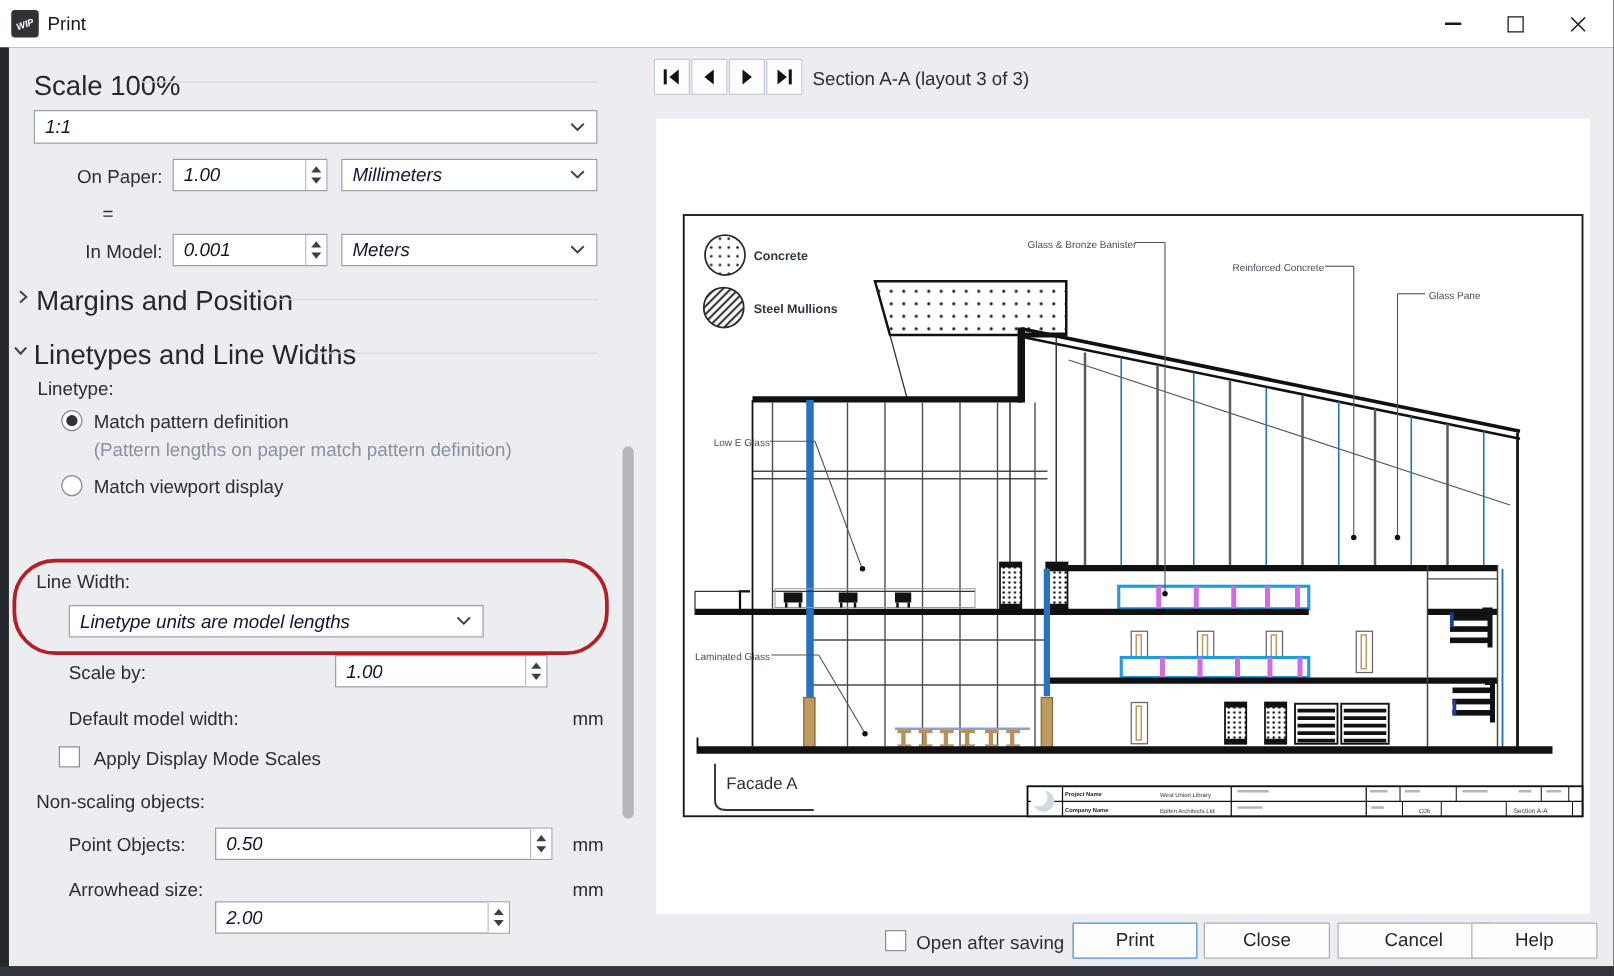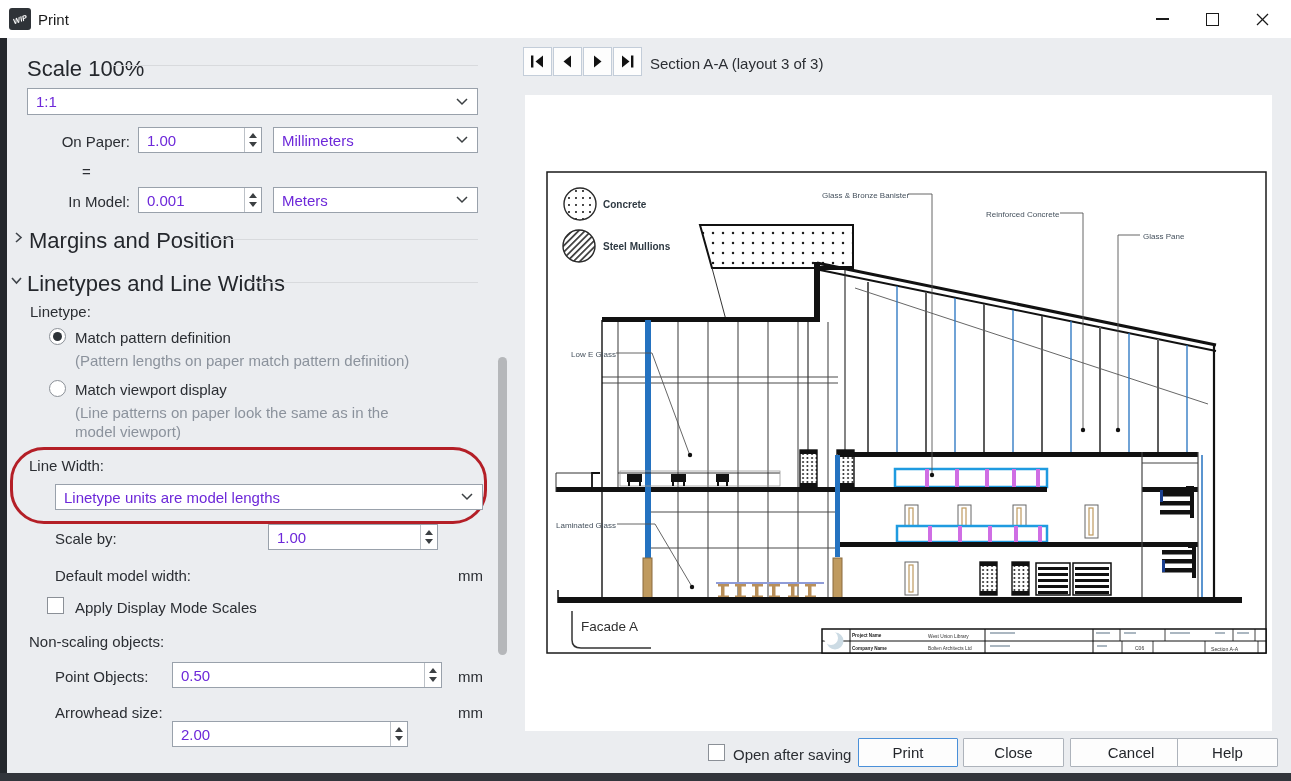--- a/index.html
+++ b/index.html
@@ -14,21 +14,21 @@
   .body-bg{left:7px;top:38px;width:1284px;height:735px;background:#ebedf0;}
   .edge-left{left:0;top:38px;width:7px;height:743px;background:#24272c;}
   .edge-bottom{left:0;top:773px;width:1291px;height:8px;background:#32353b;}
   .lbl{font-size:15px;color:#2b2e33;white-space:nowrap;}
   .lbl-r{text-align:right;}
   .hint{font-size:15px;color:#8b929c;white-space:nowrap;}
   .hint-wrap{white-space:normal;line-height:19px;}
   .sec-head{font-size:22px;color:#24272c;white-space:nowrap;}
   .rule{height:1px;background:#d8dadd;}
   .textbox{background:#fff;border:1px solid #99a1ab;box-sizing:border-box;display:flex;align-items:center;}
-  .tb-val{font-size:15px;color:#6d28d9;padding-left:8px;white-space:nowrap;overflow:hidden;}
+  .tb-val{font-size:15px;color:#0f172a;padding-left:8px;white-space:nowrap;overflow:hidden;font-style:italic;}
   .spin{position:absolute;right:0;top:0;bottom:0;width:16px;border-left:1px solid #bcc1c7;background:#fff;display:flex;flex-direction:column;align-items:center;justify-content:space-evenly;}
   .sp-up{width:0;height:0;border-left:4px solid transparent;border-right:4px solid transparent;border-bottom:5px solid #3c4043;}
   .sp-dn{width:0;height:0;border-left:4px solid transparent;border-right:4px solid transparent;border-top:5px solid #3c4043;}
   .chev{position:absolute;right:9px;top:50%;margin-top:-4px;}
   .radio{width:17px;height:17px;border-radius:50%;background:#fff;border:1px solid #8b9097;box-sizing:border-box;display:flex;align-items:center;justify-content:center;}
   .radio.sel::after{content:"";width:9px;height:9px;border-radius:50%;background:#2e3338;}
   .checkbox{width:17px;height:17px;background:#fff;border:1px solid #8b9097;box-sizing:border-box;}
   .red-annot{border:3px solid #b41f27;border-radius:34px;pointer-events:none;}
   .scroll-thumb{width:9px;border-radius:4.5px;background:#b5b7ba;}
   .nav-btn{width:29px;height:29px;background:#fdfdfd;border:1px solid #c3cdd9;box-sizing:border-box;display:flex;align-items:center;justify-content:center;}
@@ -122,25 +122,24 @@
   <div class="abs rule" style="left:250px;top:282px;width:228px;"></div>
 
   <div class="abs lbl" style="left:30px;top:303px;">Linetype:</div>
 
   <div class="abs radio sel" style="left:49px;top:328px;"></div>
   <div class="abs lbl" style="left:75px;top:329px;">Match pattern definition</div>
   <div class="abs hint" style="left:75px;top:352px;">(Pattern lengths on paper match pattern definition)</div>
 
   <div class="abs radio" style="left:49px;top:380px;"></div>
   <div class="abs lbl" style="left:75px;top:381px;">Match viewport display</div>
-  <div class="abs hint hint-wrap" style="left:75px;top:403px;width:334px;">(Line patterns on paper look the same as in the model viewport)</div>
 
   <div class="abs red-annot" style="left:10px;top:447px;width:471px;height:71px;"></div>
   <div class="abs lbl" style="left:29px;top:457px;">Line Width:</div>
-  <div class="abs textbox" style="left:55px;top:484px;width:428px;height:26px;">
+  <div class="abs textbox" style="left:55px;top:484px;width:332px;height:26px;">
     <span class="tb-val">Linetype units are model lengths</span>
     <svg class="chev" width="12" height="8">
         <polyline points="1,1 6,6 11,1" stroke="#3c4043" stroke-width="1.5" fill="none"></polyline>
       </svg>
   </div>
 
   <div class="abs lbl" style="left:55px;top:530px;">Scale by:</div>
   <div class="abs textbox" style="left:268px;top:524px;width:170px;height:26px;">
     <span class="tb-val">1.00</span>
     <span class="spin">

